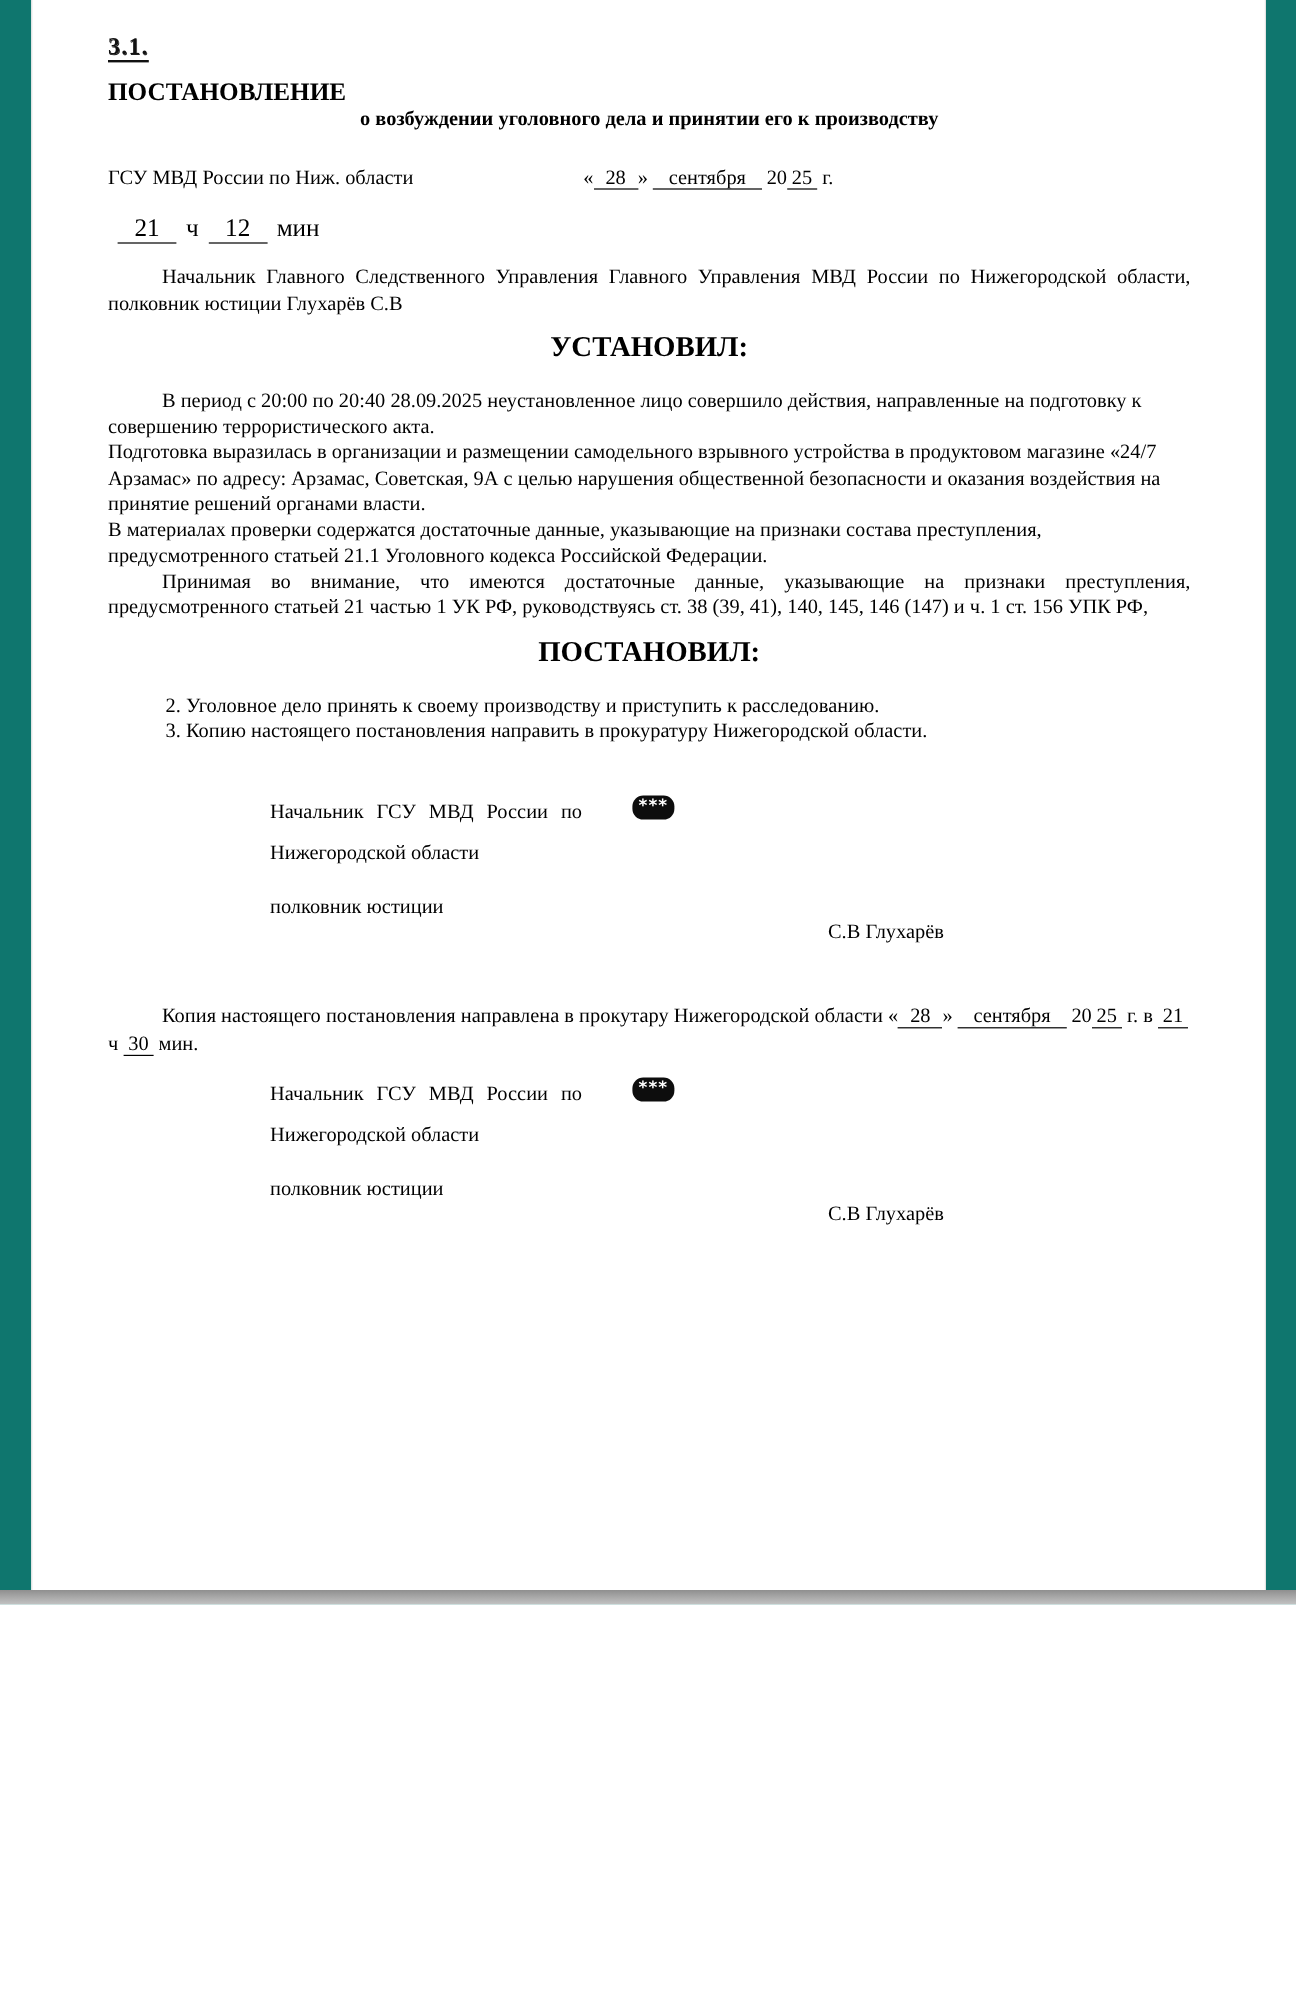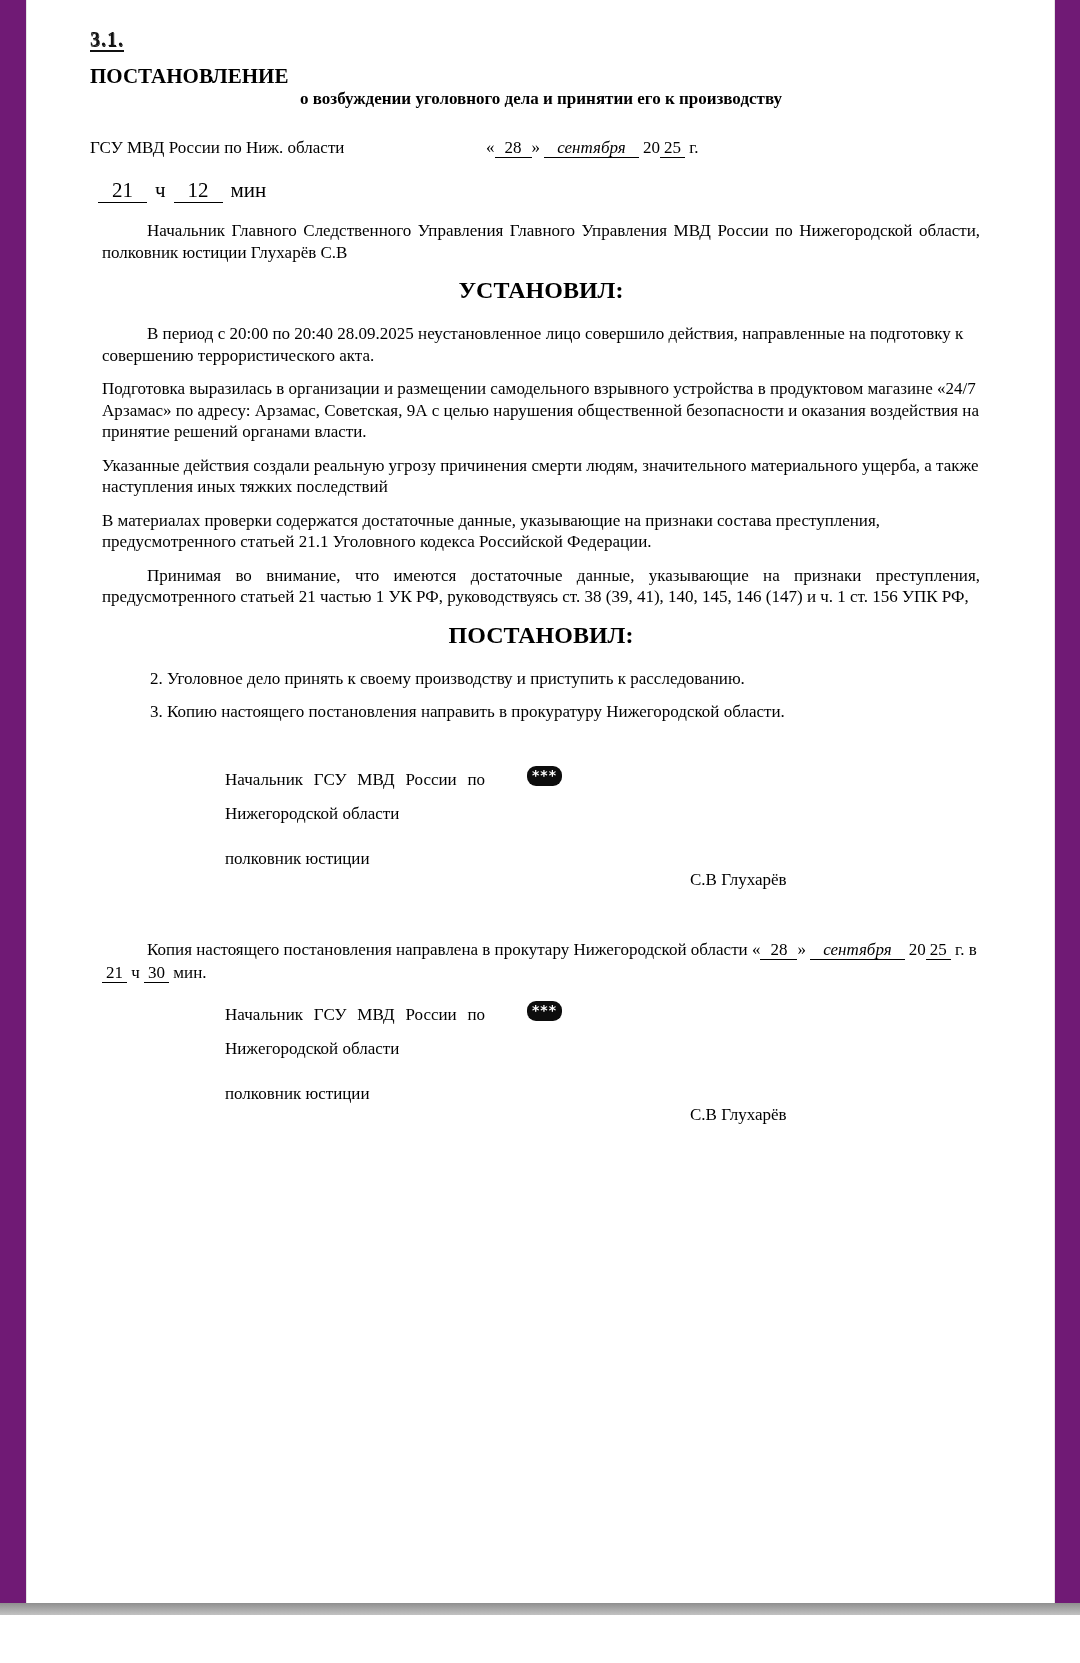--- a/index.html
+++ b/index.html
@@ -1,20 +1,20 @@
 <!DOCTYPE html>
 <html><head>
 <meta charset="utf-8">
 <style>
   html, body { margin: 0; padding: 0; background: #ffffff; }
   .page {
     position: relative;
     width: 1080px;
-    height: 1615px;
-    background: #701a75;
+    height: 1337px;
+    background: #0f766e;
     font-family: "Liberation Serif", "DejaVu Serif", serif;
     color: #000000;
     overflow: hidden;
   }
   .sheet {
     position: absolute;
     left: 26px; right: 25px; top: 0; bottom: 12px;
     background: #ffffff;
     border-left: 1px solid #e4e4e4;
     border-right: 1px solid #e4e4e4;
@@ -65,25 +65,25 @@
     font-size: 21px;
     height: 24px;
     line-height: 24px;
   }
   .time-row .blank { margin: 0 8px; }
   .blank {
     border-bottom: 1px solid #000;
     padding: 0 10px;
     white-space: nowrap;
   }
-  .blank-month { padding: 0 13px; font-style: italic; }
+  .blank-month { padding: 0 13px; }
   .blank-year { padding: 0 4px; }
   .blank-time { padding: 0 14px; }
   .para {
-    margin: 12px;
+    margin: 0;
     font-size: 17px;
     line-height: 21.5px;
     text-align: left;
   }
   .indent { text-indent: 45px; }
   .justify { text-align: justify; }
   .intro { margin-top: 18px; }
   .heading {
     margin: 16px 0 22px 0;
     text-align: center;
@@ -152,21 +152,20 @@
 
     <div class="time-row"><span class="blank blank-time">21</span><span>ч</span><span class="blank blank-time">12</span><span>мин</span></div>
 
     <p class="para indent justify intro">Начальник Главного Следственного Управления Главного Управления МВД России по Нижегородской области, полковник юстиции Глухарёв С.В</p>
 
     <div class="heading">УСТАНОВИЛ:</div>
 
     <div>
       <p class="para indent">В период с 20:00 по 20:40 28.09.2025  неустановленное лицо совершило действия, направленные на подготовку к совершению террористического акта.</p>
       <p class="para">Подготовка выразилась в организации и размещении самодельного взрывного устройства в продуктовом магазине «24/7 Арзамас» по адресу: Арзамас, Советская, 9А с целью нарушения общественной безопасности и оказания воздействия на принятие решений органами власти.</p>
-      <p class="para">Указанные действия создали реальную угрозу причинения смерти людям, значительного материального ущерба, а также наступления иных тяжких последствий</p>
       <p class="para">В материалах проверки содержатся достаточные данные, указывающие на признаки состава преступления, предусмотренного статьей 21.1 Уголовного кодекса Российской Федерации.</p>
       <p class="para indent justify">Принимая во внимание, что имеются достаточные данные, указывающие на признаки преступления, предусмотренного статьей 21 частью 1 УК РФ, руководствуясь ст. 38 (39, 41), 140, 145, 146 (147) и ч. 1 ст. 156 УПК РФ,</p>
     </div>
 
     <div class="heading">ПОСТАНОВИЛ:</div>
 
     <div>
       <p class="para list-item">2. Уголовное дело принять к своему производству и приступить к расследованию.</p>
       <p class="para list-item">3. Копию настоящего постановления направить в прокуратуру Нижегородской области.</p>
     </div>

